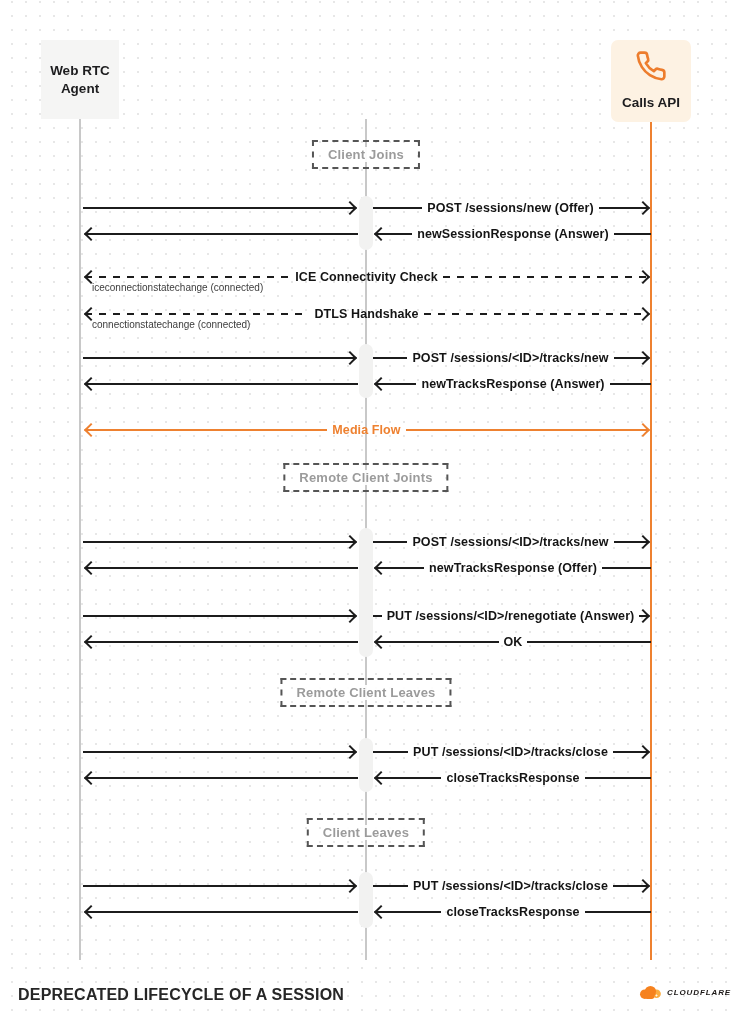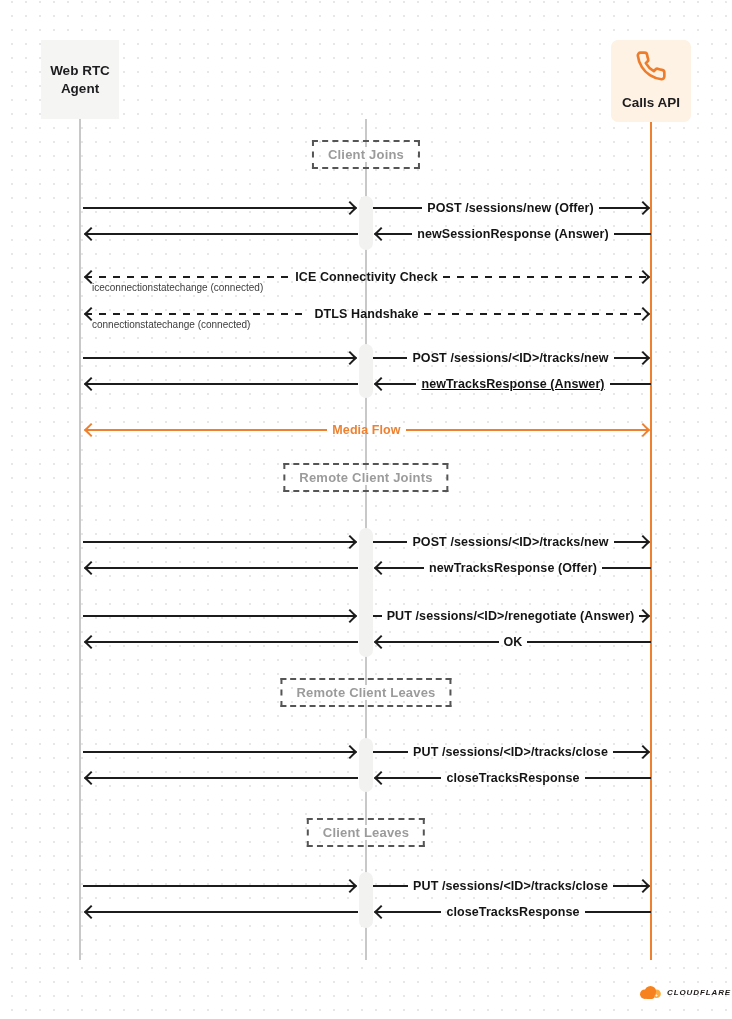--- a/index.html
+++ b/index.html
@@ -41,20 +41,21 @@
   }
   .mile .miletxt{background:rgba(255,255,255,.92);padding:0 2px;}
   .title{position:absolute;left:18px;top:986px;font-size:16px;font-weight:bold;color:#262626;letter-spacing:.2px;z-index:6;}
   .brandbox{position:absolute;left:637px;top:984px;display:flex;align-items:center;gap:4px;z-index:6;}
   .brand{font-size:8px;font-weight:bold;letter-spacing:.9px;color:#1d1918;font-style:italic;}
 </style>
 </head>
 <body>
 
 <div id="frame">
+  <div class="title">DEPRECATED LIFECYCLE OF A SESSION</div>
   <div class="brandbox">
     <svg width="26" height="16" viewBox="0 0 30 18">
       <circle cx="22.5" cy="11" r="5" fill="#fbad41"></circle>
       <g fill="#f6821f">
         <circle cx="9" cy="11.5" r="5.5"></circle>
         <circle cx="15.5" cy="8.5" r="6.5"></circle>
         <rect x="9" y="9" width="11" height="8" rx="3"></rect>
       </g>
       <rect x="21.2" y="12.6" width="2.6" height="0.9" fill="#ffffff" opacity="0.9"></rect>
       <rect x="22" y="11.7" width="0.9" height="2.6" fill="#ffffff" opacity="0.9"></rect>
@@ -118,21 +119,21 @@
     <div class="hline" style="left: 83px; top: 356.75px; width: 273px; background: rgb(28, 28, 28);"></div>
     <div class="head r" style="top: 353px; left: 345px;"></div>
     <div class="msg" style="left: 373px; top: 348px; width: 275px;">
       <span class="seg"></span>
       <span class="lbl">POST /sessions/&lt;ID&gt;/tracks/new</span>
       <span class="seg"></span>
     </div>
     <div class="head r" style="top: 353px; left: 638px;"></div>
     <div class="hline" style="left: 85px; top: 382.75px; width: 273px; background: rgb(28, 28, 28);"></div>
     <div class="head l" style="top: 379px; left: 86px;"></div>
-    <div class="msg" style="left: 375px; top: 374px; width: 276px; text-decoration: underline;">
+    <div class="msg" style="left: 375px; top: 374px; width: 276px;">
       <span class="seg"></span>
       <span class="lbl">newTracksResponse (Answer)</span>
       <span class="seg"></span>
     </div>
     <div class="head l" style="top: 379px; left: 376px;"></div>
     <div class="msg orange" style="left: 85px; top: 420px; width: 563px;">
       <span class="seg"></span>
       <span class="lbl">Media Flow</span>
       <span class="seg"></span>
     </div>

